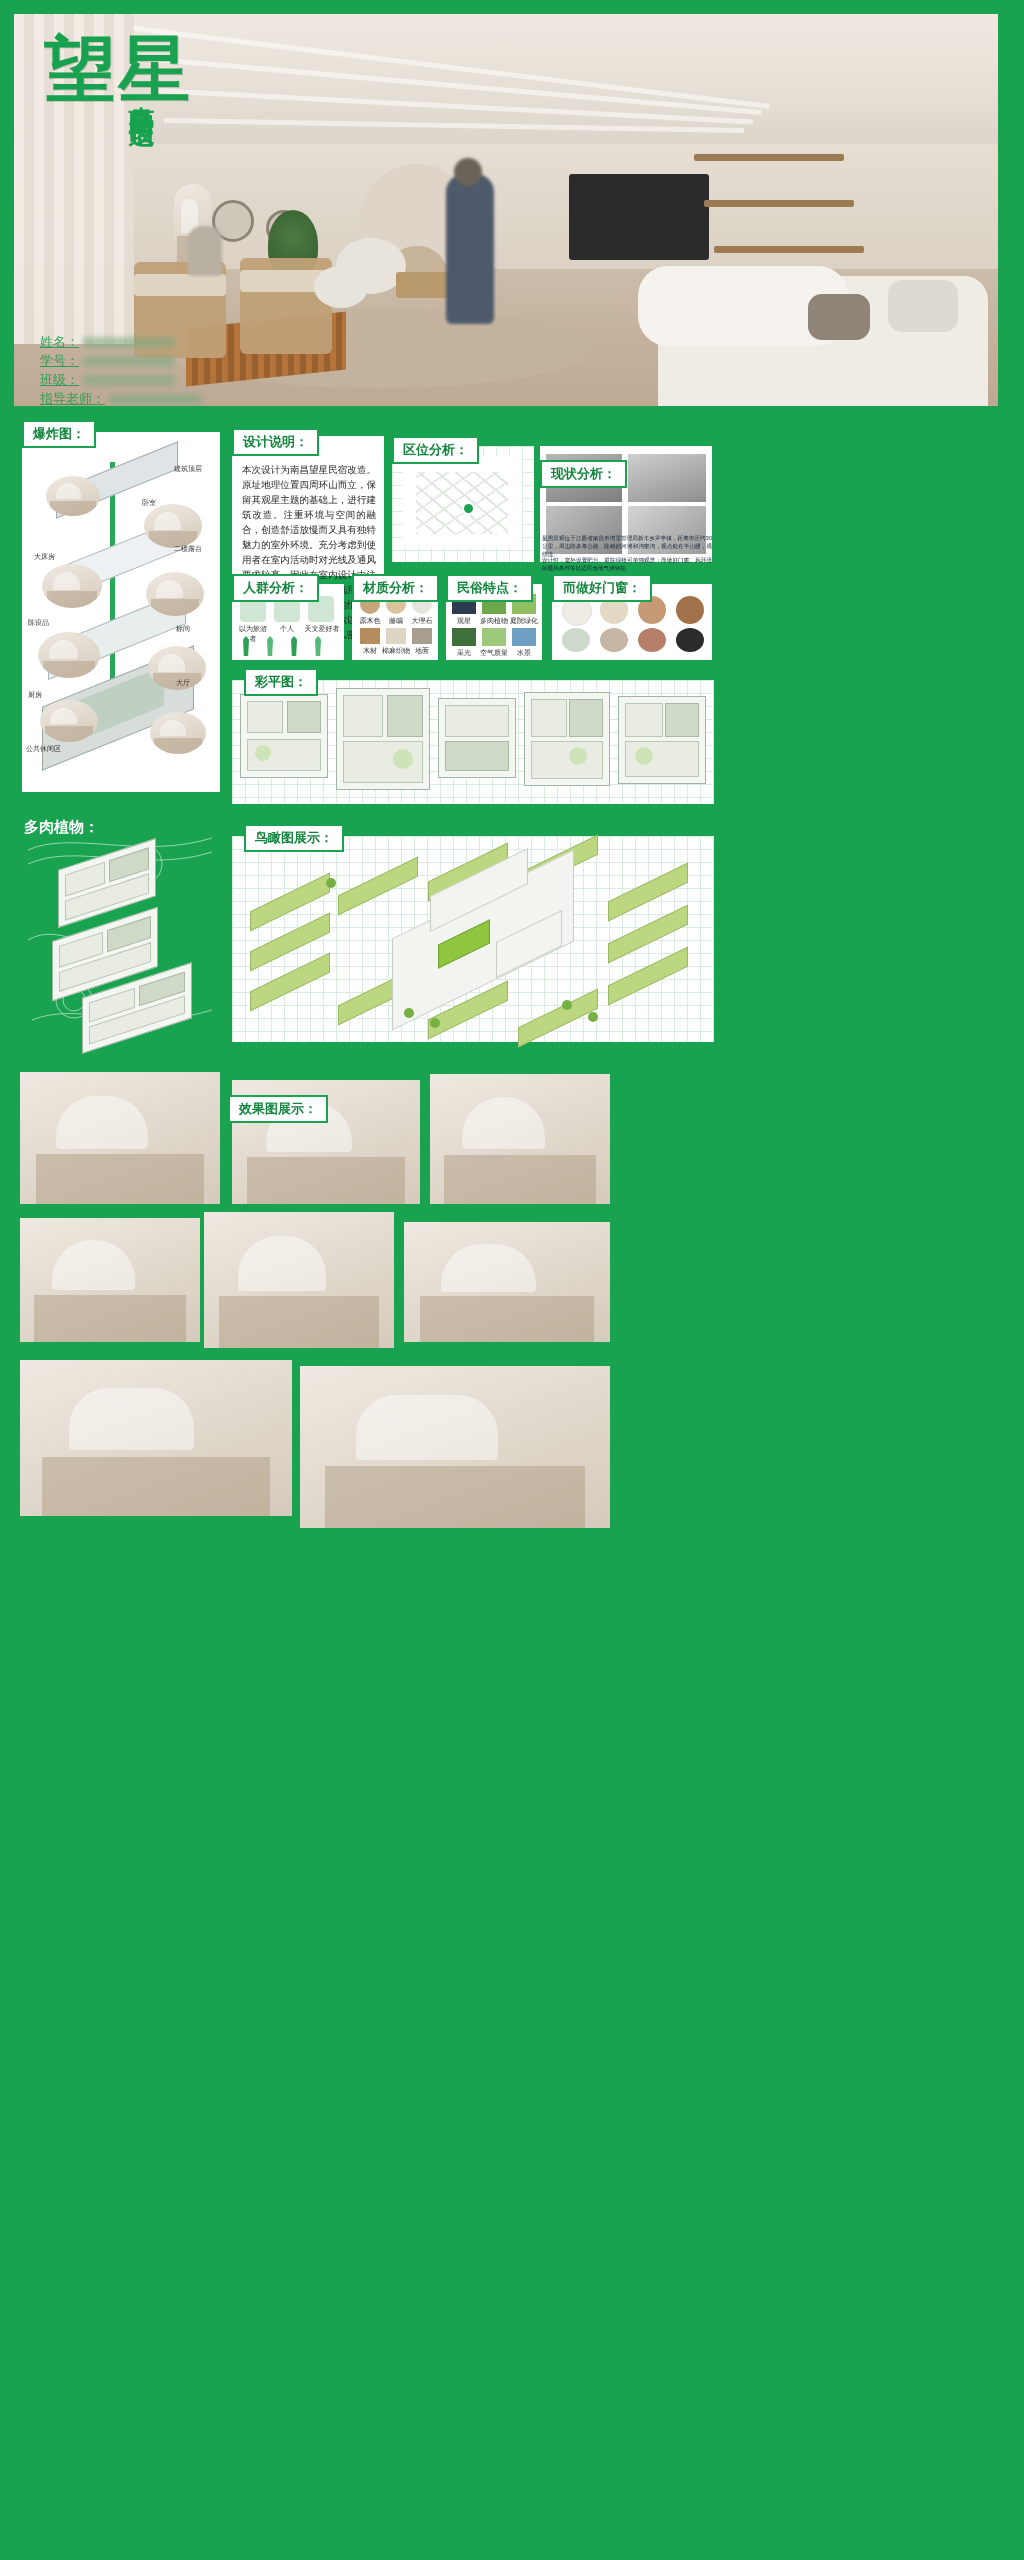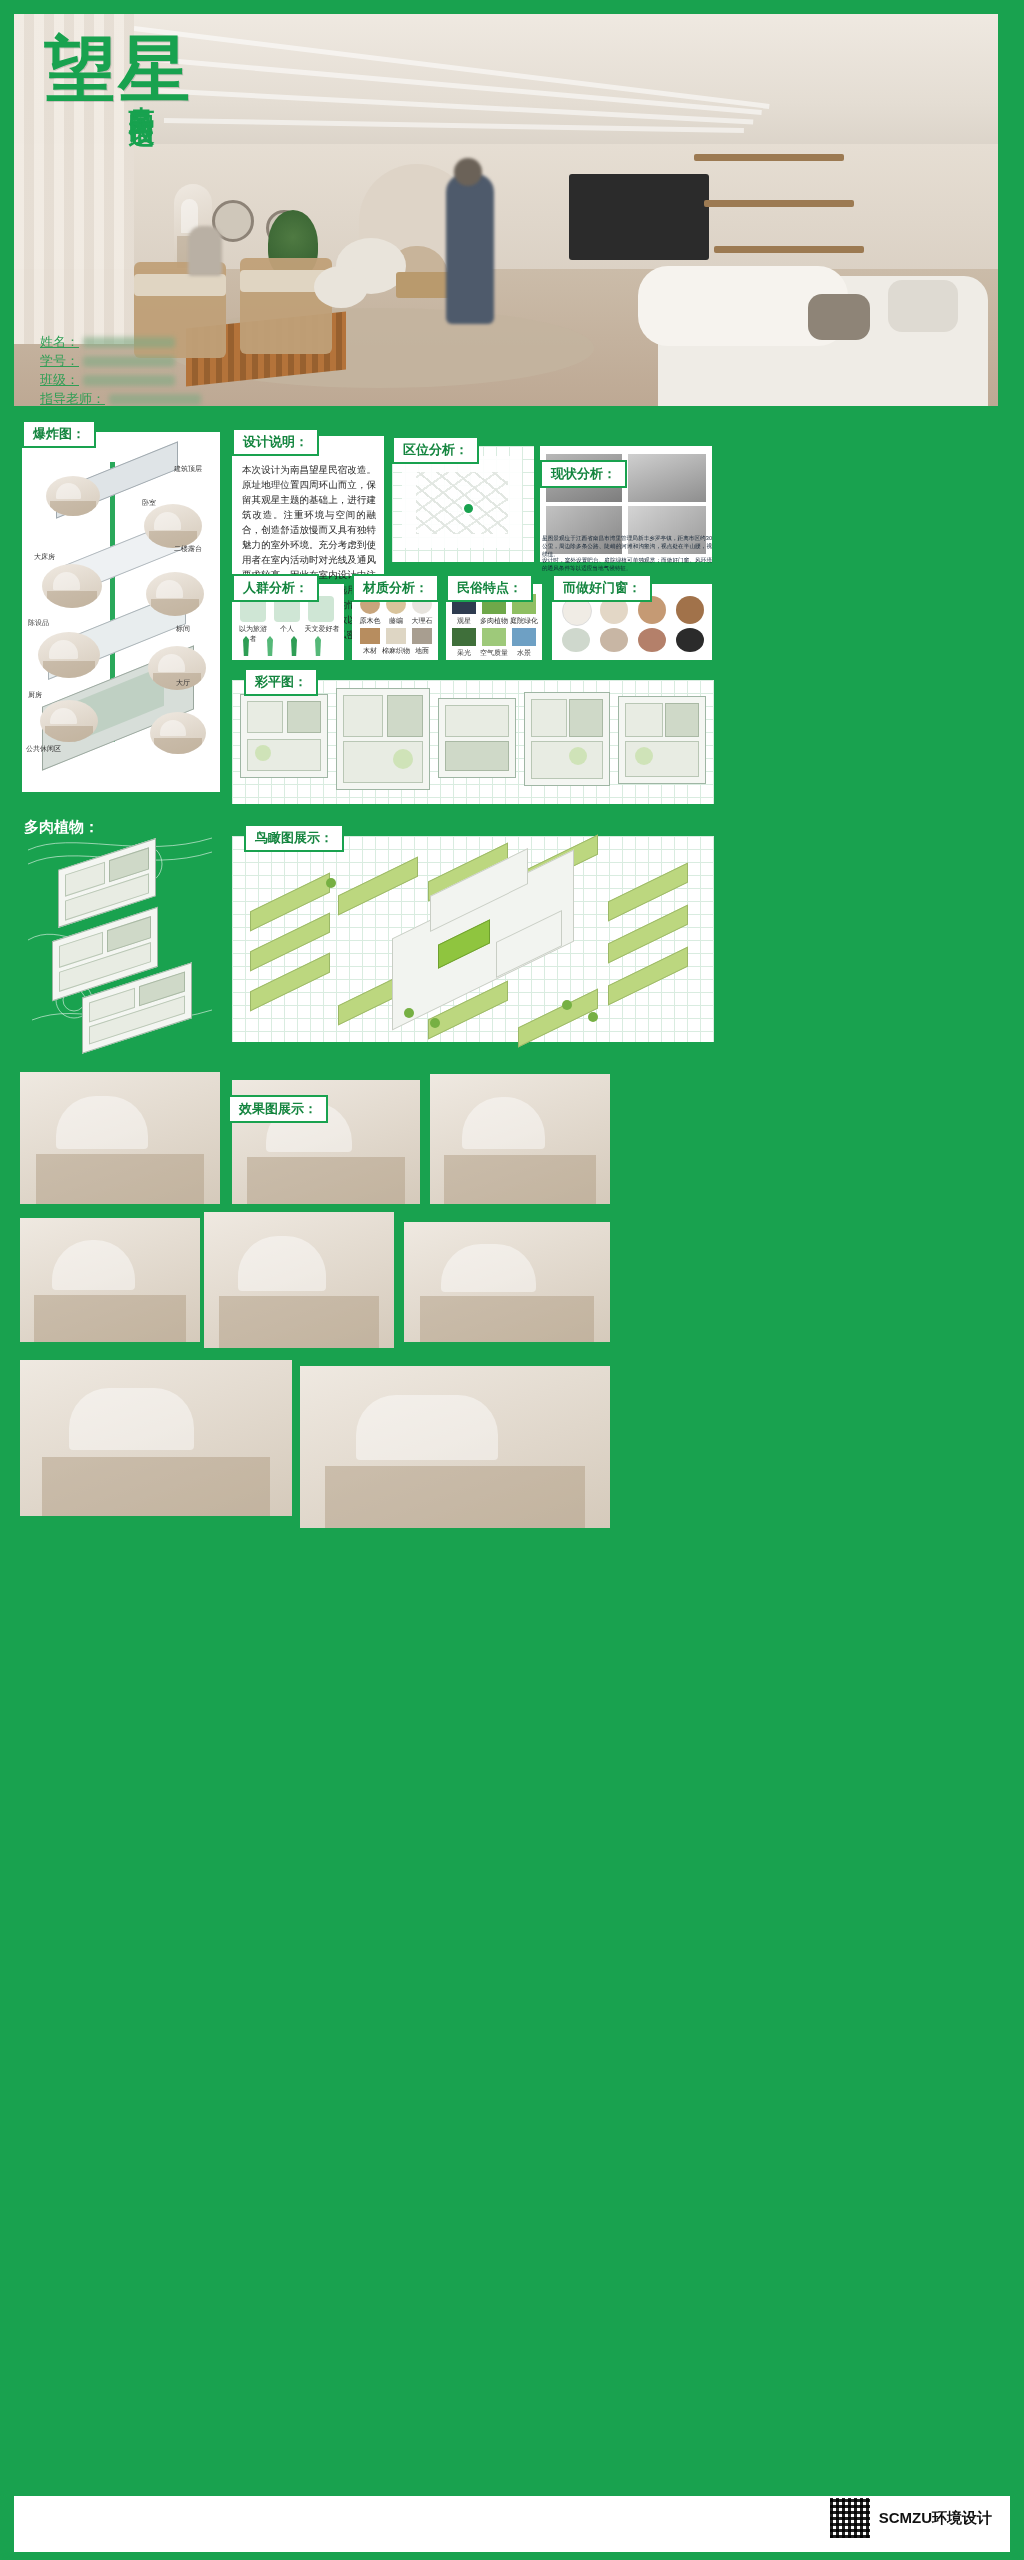--- a/index.html
+++ b/index.html
@@ -346,20 +346,14 @@
   <div class="ph room" style="left:232px;top:1080px;width:188px;height:124px;"></div>
   <div class="ph room" style="left:430px;top:1074px;width:180px;height:130px;"></div>
 
   <div class="ph room" style="left:20px;top:1218px;width:180px;height:124px;"></div>
   <div class="ph room" style="left:204px;top:1212px;width:190px;height:136px;"></div>
   <div class="ph room" style="left:404px;top:1222px;width:206px;height:120px;"></div>
 
   <div class="ph room" style="left:20px;top:1360px;width:272px;height:156px;"></div>
   <div class="ph room" style="left:300px;top:1366px;width:310px;height:162px;"></div>
 
-  <div class="footer">
-    <div class="fbar">
-      <div class="qr"></div>
-      <div class="ftxt">SCMZU环境设计</div>
-    </div>
-  </div>
 
 </div>
 
 </body></html>

